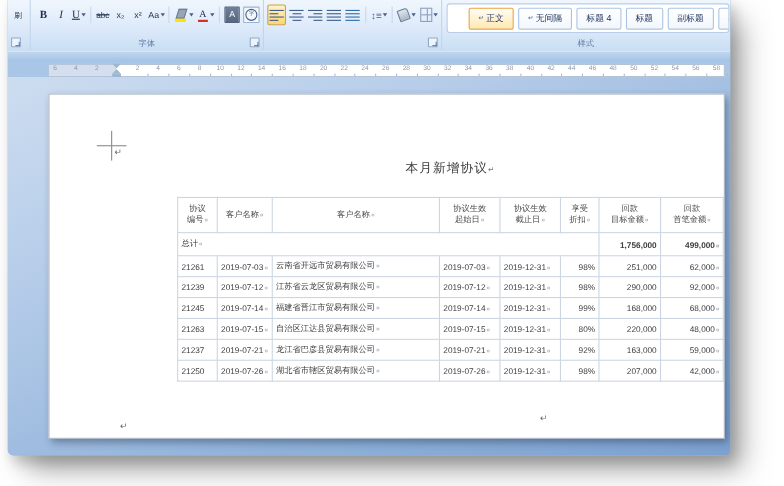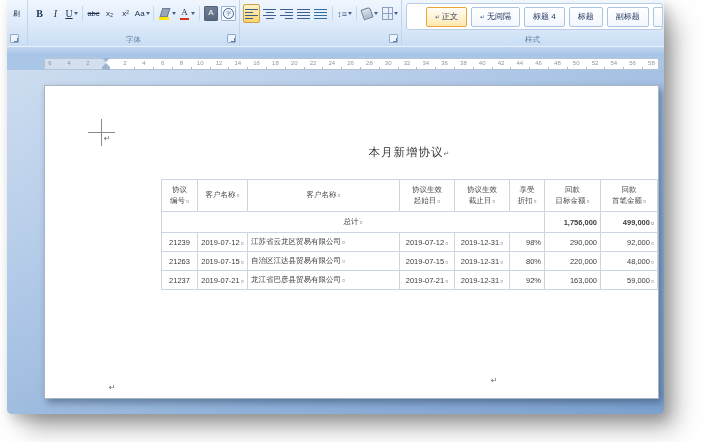--- a/index.html
+++ b/index.html
@@ -97,21 +97,21 @@
   .doc-title{position:absolute;left:116px;top:59px;width:496px;text-align:center;
     font-size:11.5px;color:#3a3a3a;letter-spacing:1px;}
   .doc-title .pm{font-size:7px;color:#777;letter-spacing:0;}
   
   .tbl-wrap{position:absolute;left:116px;top:93px;}
   table{border-collapse:collapse;table-layout:fixed;width:496px;font-size:7.5px;color:#3c3c3c;}
   td,th{border:1px solid #ccd6e3;padding:0 3px;height:18px;overflow:hidden;white-space:nowrap;}
   th{font-weight:normal;white-space:pre-line;line-height:1.45;height:29px;padding:1px 2px;
     text-align:center;color:#4a4a4a;}
   tr.total td{height:20px;}
-  .l{text-align:left}.c{text-align:center}.r{text-align:right}.bold{font-weight:bold;}
+  .l{text-align:left}.c{text-align:left}.r{text-align:right}.bold{font-weight:bold;}
   .m::after{content:"\00A4";font-size:5.5px;color:#9aa8b8;margin-left:1px;}
 </style>
 </head>
 <body>
 
 <div class="window">
 
   <div class="ribbon">
 
     <div class="group" style="left:0;width:20px;">
@@ -342,48 +342,78 @@
 首笔金额</th>
               </tr>
             </thead>
           <tbody>
               <tr class="total">
                 <td colspan="6" class="c m">总计</td>
                 <td class="r bold">1,756,000</td>
                 <td class="r bold m">499,000</td>
               </tr>
               <tr>
+                <td class="c">21261</td>
+                <td class="c m">2019-07-03</td>
+                <td class="l m">云南省开远市贸易有限公司</td>
+                <td class="c m">2019-07-03</td>
+                <td class="c m">2019-12-31</td>
+                <td class="r">98%</td>
+                <td class="r">251,000</td>
+                <td class="r m">62,000</td>
+              </tr>
+              <tr>
                 <td class="c">21239</td>
                 <td class="c m">2019-07-12</td>
                 <td class="l m">江苏省云龙区贸易有限公司</td>
                 <td class="c m">2019-07-12</td>
                 <td class="c m">2019-12-31</td>
                 <td class="r">98%</td>
                 <td class="r">290,000</td>
                 <td class="r m">92,000</td>
               </tr>
               <tr>
+                <td class="c">21245</td>
+                <td class="c m">2019-07-14</td>
+                <td class="l m">福建省晋江市贸易有限公司</td>
+                <td class="c m">2019-07-14</td>
+                <td class="c m">2019-12-31</td>
+                <td class="r">99%</td>
+                <td class="r">168,000</td>
+                <td class="r m">68,000</td>
+              </tr>
+              <tr>
                 <td class="c">21263</td>
                 <td class="c m">2019-07-15</td>
                 <td class="l m">自治区江达县贸易有限公司</td>
                 <td class="c m">2019-07-15</td>
                 <td class="c m">2019-12-31</td>
                 <td class="r">80%</td>
                 <td class="r">220,000</td>
                 <td class="r m">48,000</td>
               </tr>
               <tr>
                 <td class="c">21237</td>
                 <td class="c m">2019-07-21</td>
                 <td class="l m">龙江省巴彦县贸易有限公司</td>
                 <td class="c m">2019-07-21</td>
                 <td class="c m">2019-12-31</td>
                 <td class="r">92%</td>
                 <td class="r">163,000</td>
                 <td class="r m">59,000</td>
+              </tr>
+              <tr>
+                <td class="c">21250</td>
+                <td class="c m">2019-07-26</td>
+                <td class="l m">湖北省市辖区贸易有限公司</td>
+                <td class="c m">2019-07-26</td>
+                <td class="c m">2019-12-31</td>
+                <td class="r">98%</td>
+                <td class="r">207,000</td>
+                <td class="r m">42,000</td>
               </tr>
             </tbody>
         </table>
       </div>
 
       <span class="pmark" style="left:446px;top:290px;">↵</span>
       <span class="pmark" style="left:64px;top:297px;">↵</span>
     </div>
   </div>
 </div>

